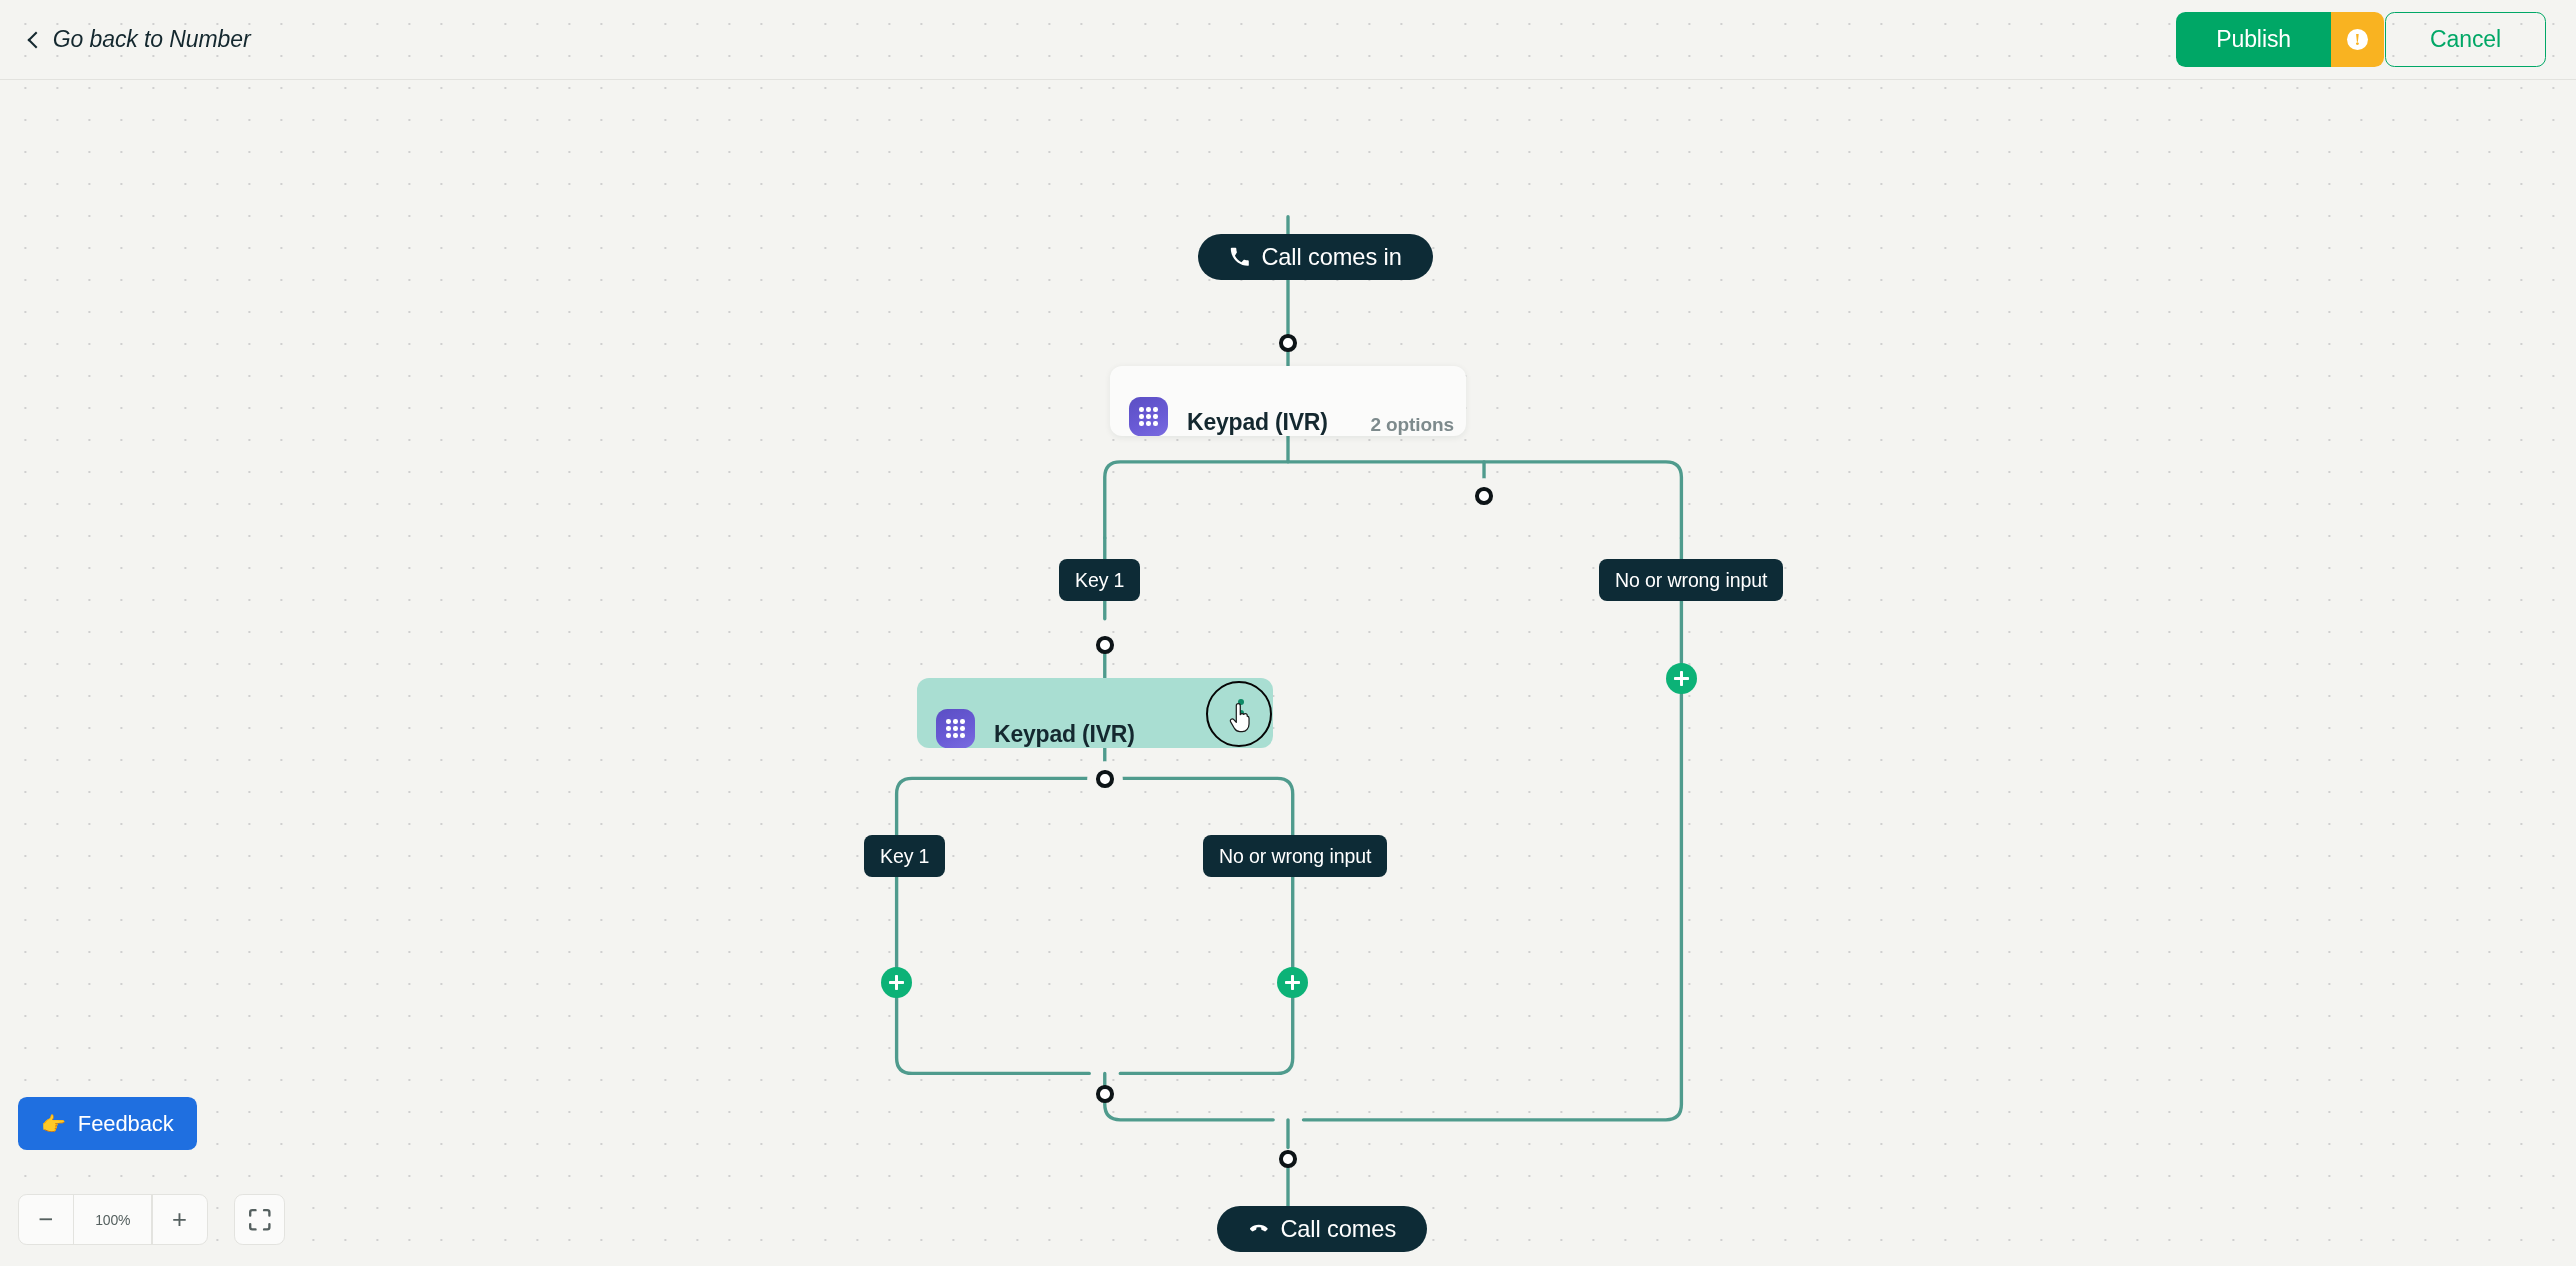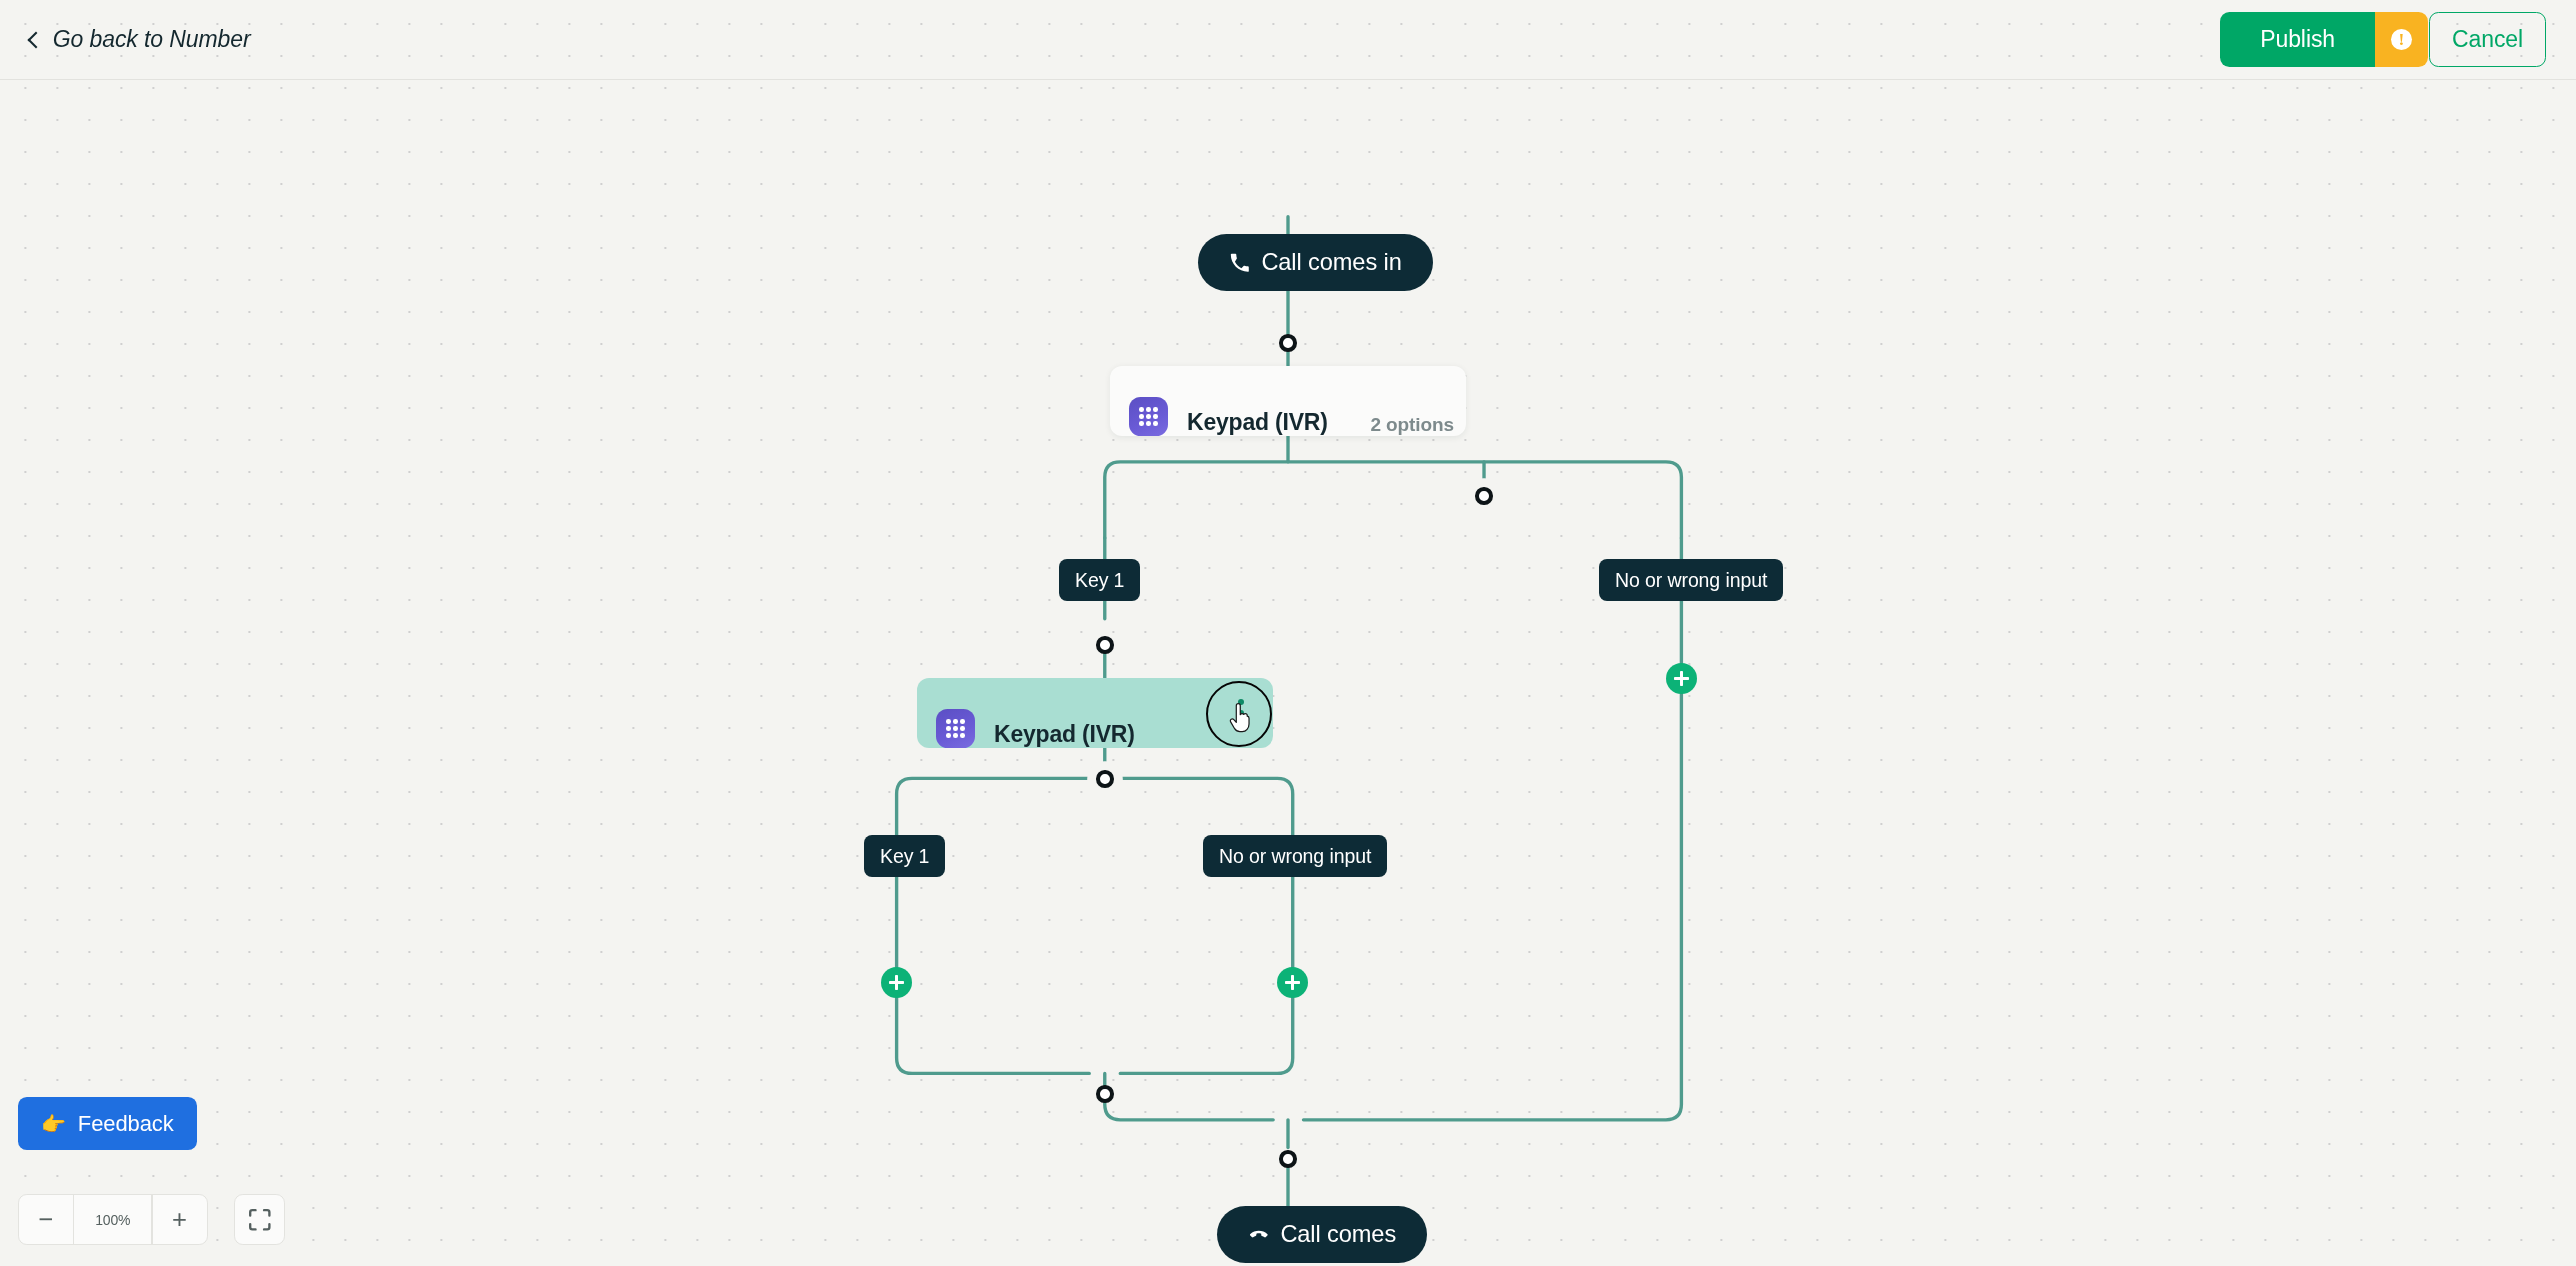--- a/index.html
+++ b/index.html
@@ -102,21 +102,21 @@
     font-family: "Liberation Serif", serif;
   }
 
   .cancel-btn {
     height: 55px;
     background: transparent;
     border: 1.7px solid #00a766;
     border-radius: 9.4px;
     color: #00a766;
     font-size: 23px;
-    padding: 0 22px;
+    padding: 0 44px;
     cursor: pointer;
     letter-spacing: -0.1px;
     font-family: "Liberation Sans", sans-serif;
   }
 
   
   .canvas {
     position: absolute;
     top: 80px; left: 0;
     width: 2576px;
@@ -136,21 +136,21 @@
     color: #ffffff;
     border-radius: 673px;
     display: flex;
     align-items: center;
     justify-content: center;
     gap: 10.8px;
     white-space: nowrap;
     z-index: 12;
   }
   .pill-terminal {
-    height: 57px;
+    height: 46px;
     padding: 16px 31px;
     font-size: 23.6px;
     letter-spacing: -0.1px;
   }
   .pill-label {
     height: 42px;
     padding: 0 16px;
     font-size: 19.5px;
     border-radius: 8px;
     letter-spacing: -0.1px;

